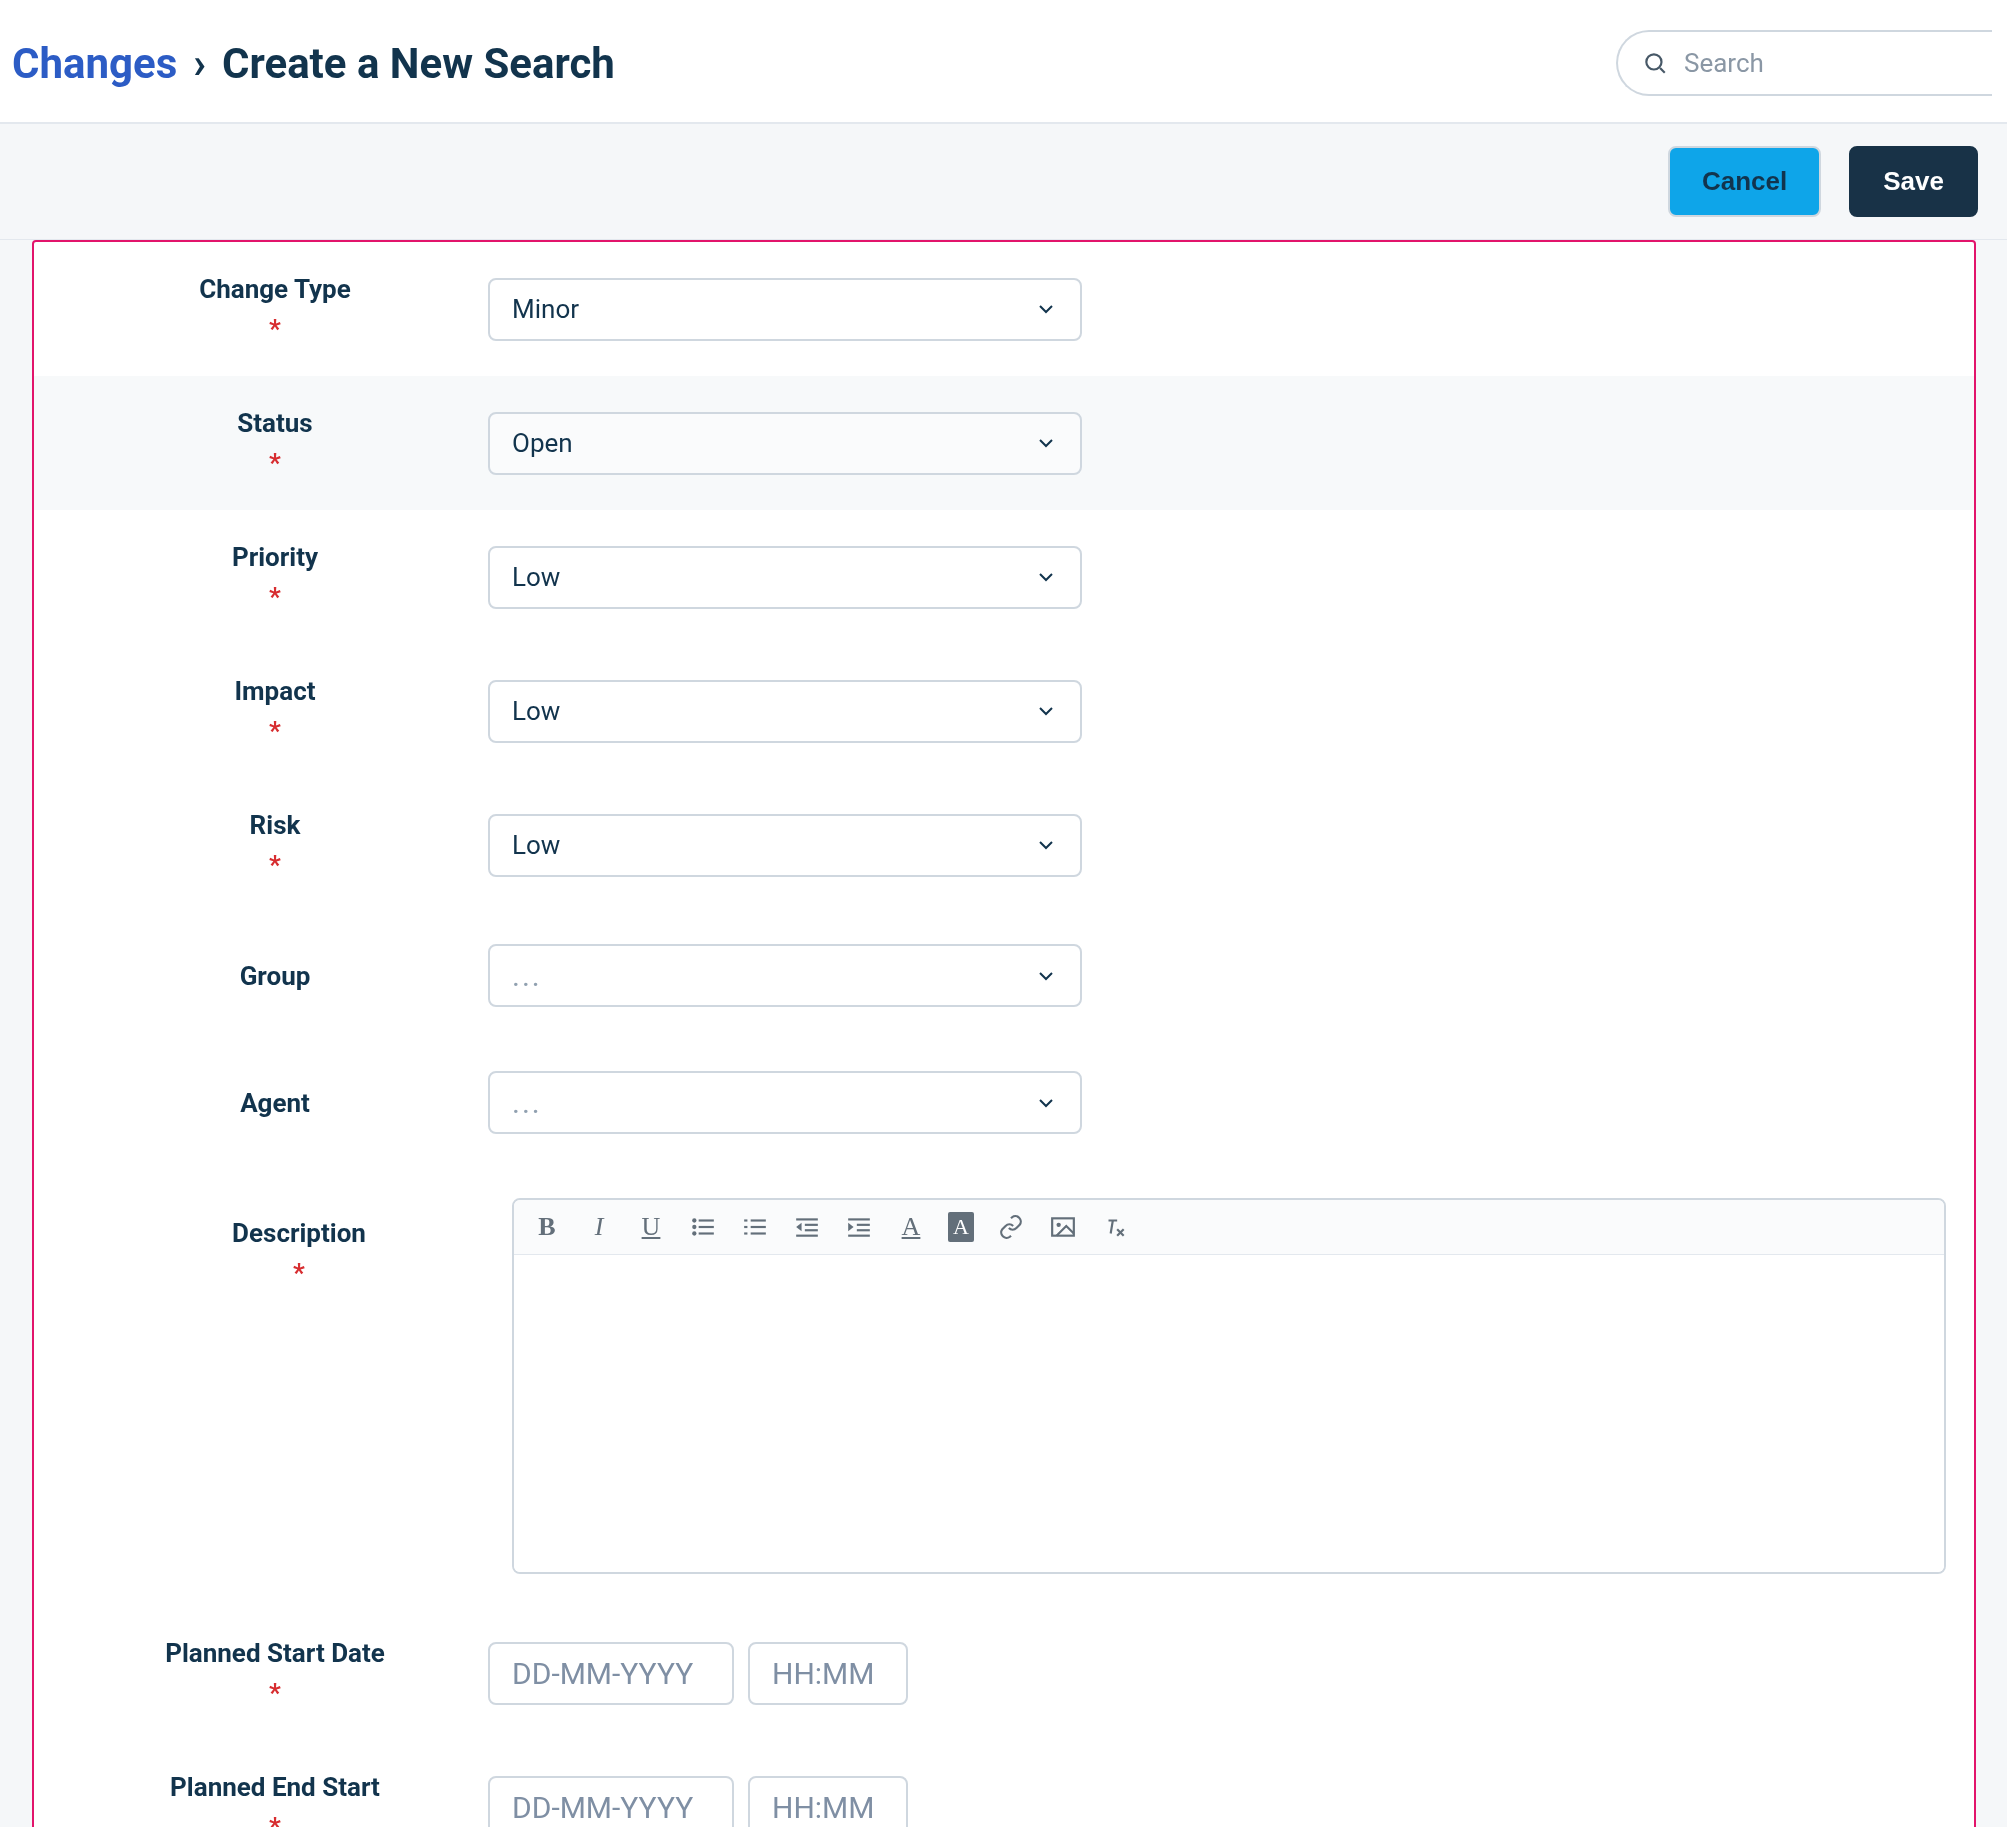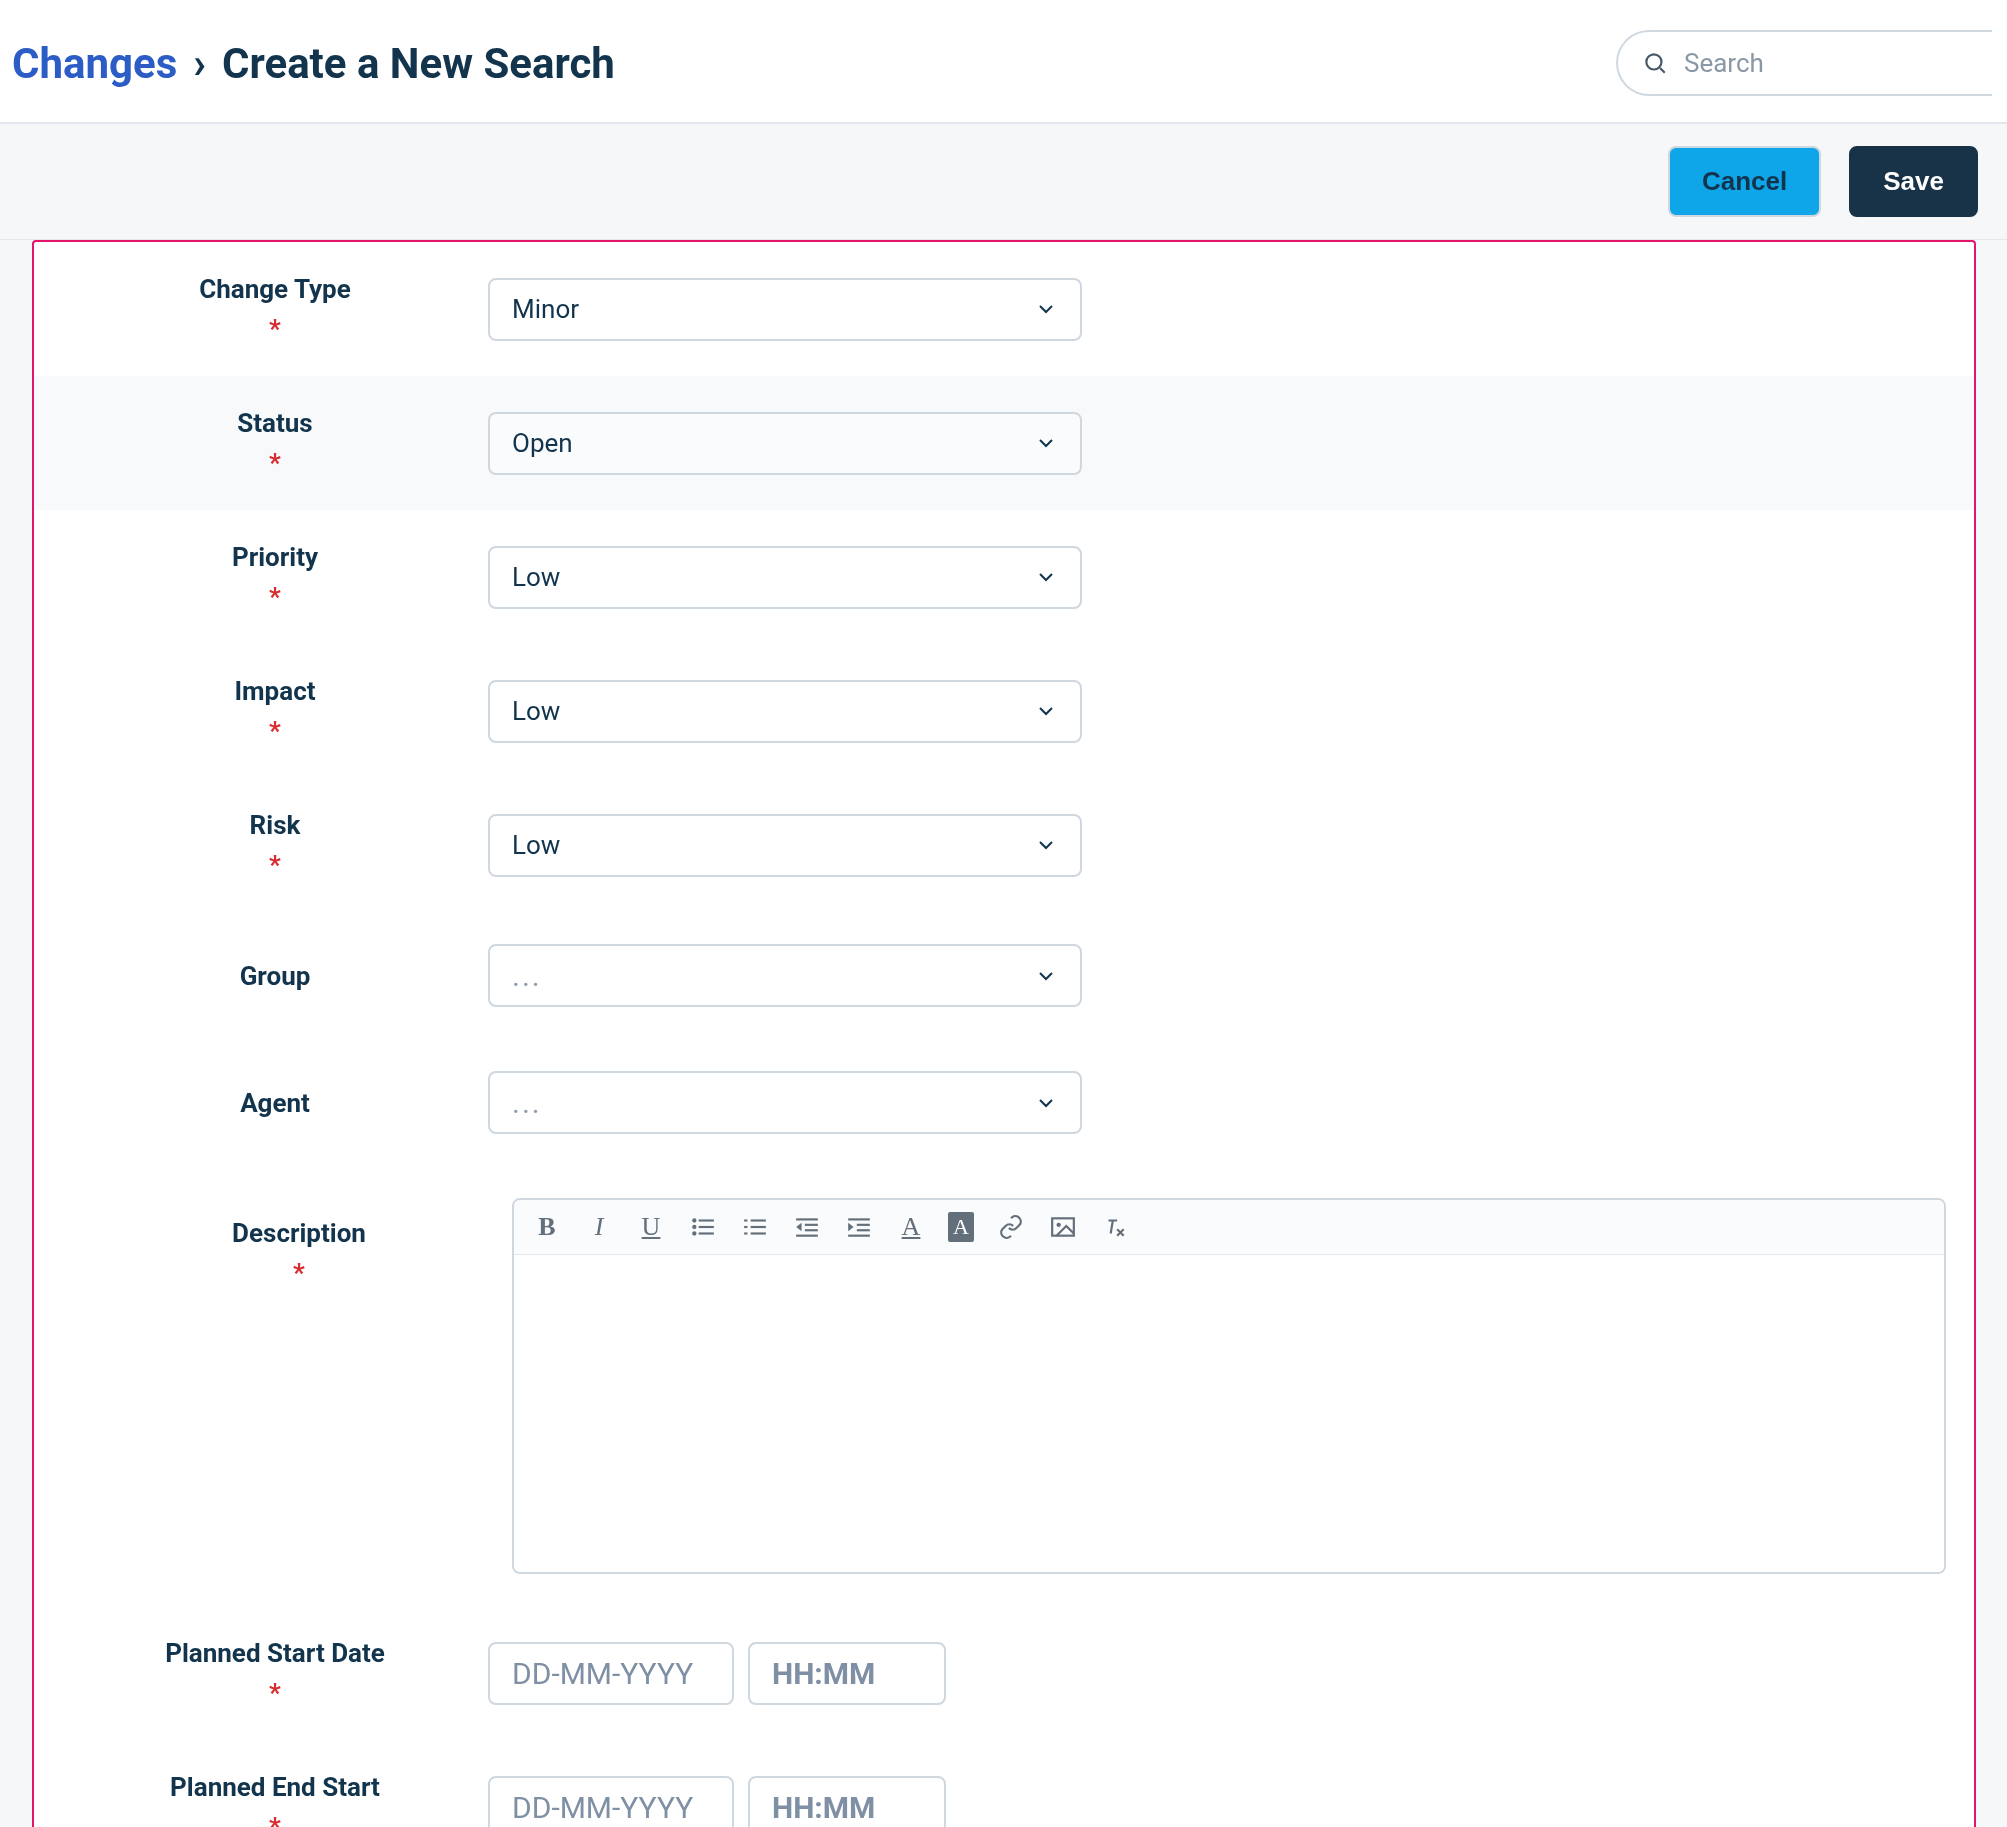--- a/index.html
+++ b/index.html
@@ -134,21 +134,21 @@
   .rte-toolbar .bg-a{background:#636f7a;color:#fff;font-family:Georgia,serif;font-size:22px;padding:2px 5px;border-radius:2px;}
   .rte-body{min-height:317px;background:#fff;padding:20px;}
 
   
   .dt-group{display:flex;gap:14px;}
   .dt-input{
     height:63px;border:2px solid var(--border);background:#fff;border-radius:8px;
     display:flex;align-items:center;padding:0 22px;color:#7f8fa4;font-size:30px;
   }
   .dt-date{width:246px;}
-  .dt-time{width:198px;font-weight:bold;}
+  .dt-time{width:160px;}
   .row.top{align-items:flex-start;margin-left:24px;}
   .row.top .label{padding-top:20px;}
 </style>
 </head>
 <body>
 
 <div class="topbar">
   <div class="crumbs">
     <a href="#">Changes</a>
     <span class="chev">›</span>

